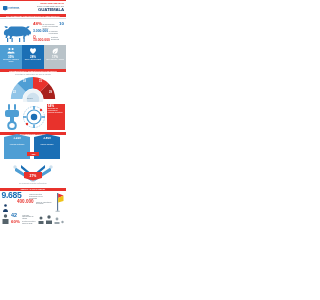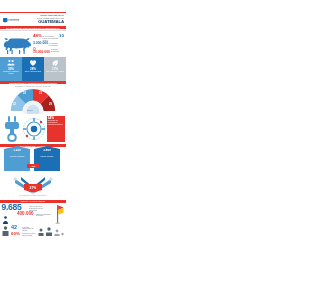--- a/index.html
+++ b/index.html
@@ -1,17 +1,17 @@
 <!DOCTYPE html>
 <html><head>
 <meta charset="utf-8">
 <style>
   html,body{margin:0;padding:0;background:#ffffff;}
   body{width:66px;height:300px;overflow:hidden;font-family:"Liberation Sans",sans-serif;}
-  .poster{position:relative;width:66px;height:224px;background:#ffffff;overflow:hidden;margin-top:12px;}
+  .poster{position:relative;width:66px;height:224px;background:#ffffff;overflow:hidden;}
 
   
   .band{position:absolute;left:0;width:66px;box-sizing:border-box;}
   .ctr{text-align:center;}
 
   
   .hdr{top:0;height:14px;background:#ffffff;border-top:1.2px solid #e8322c;}
   .logo-box{position:absolute;left:2px;top:3.5px;width:20px;height:7px;background:#ffffff;
             border-radius:.5px;display:flex;align-items:center;}
   .logo-mark{width:5px;height:5px;margin-left:.5px;background:#1b6fb5;

